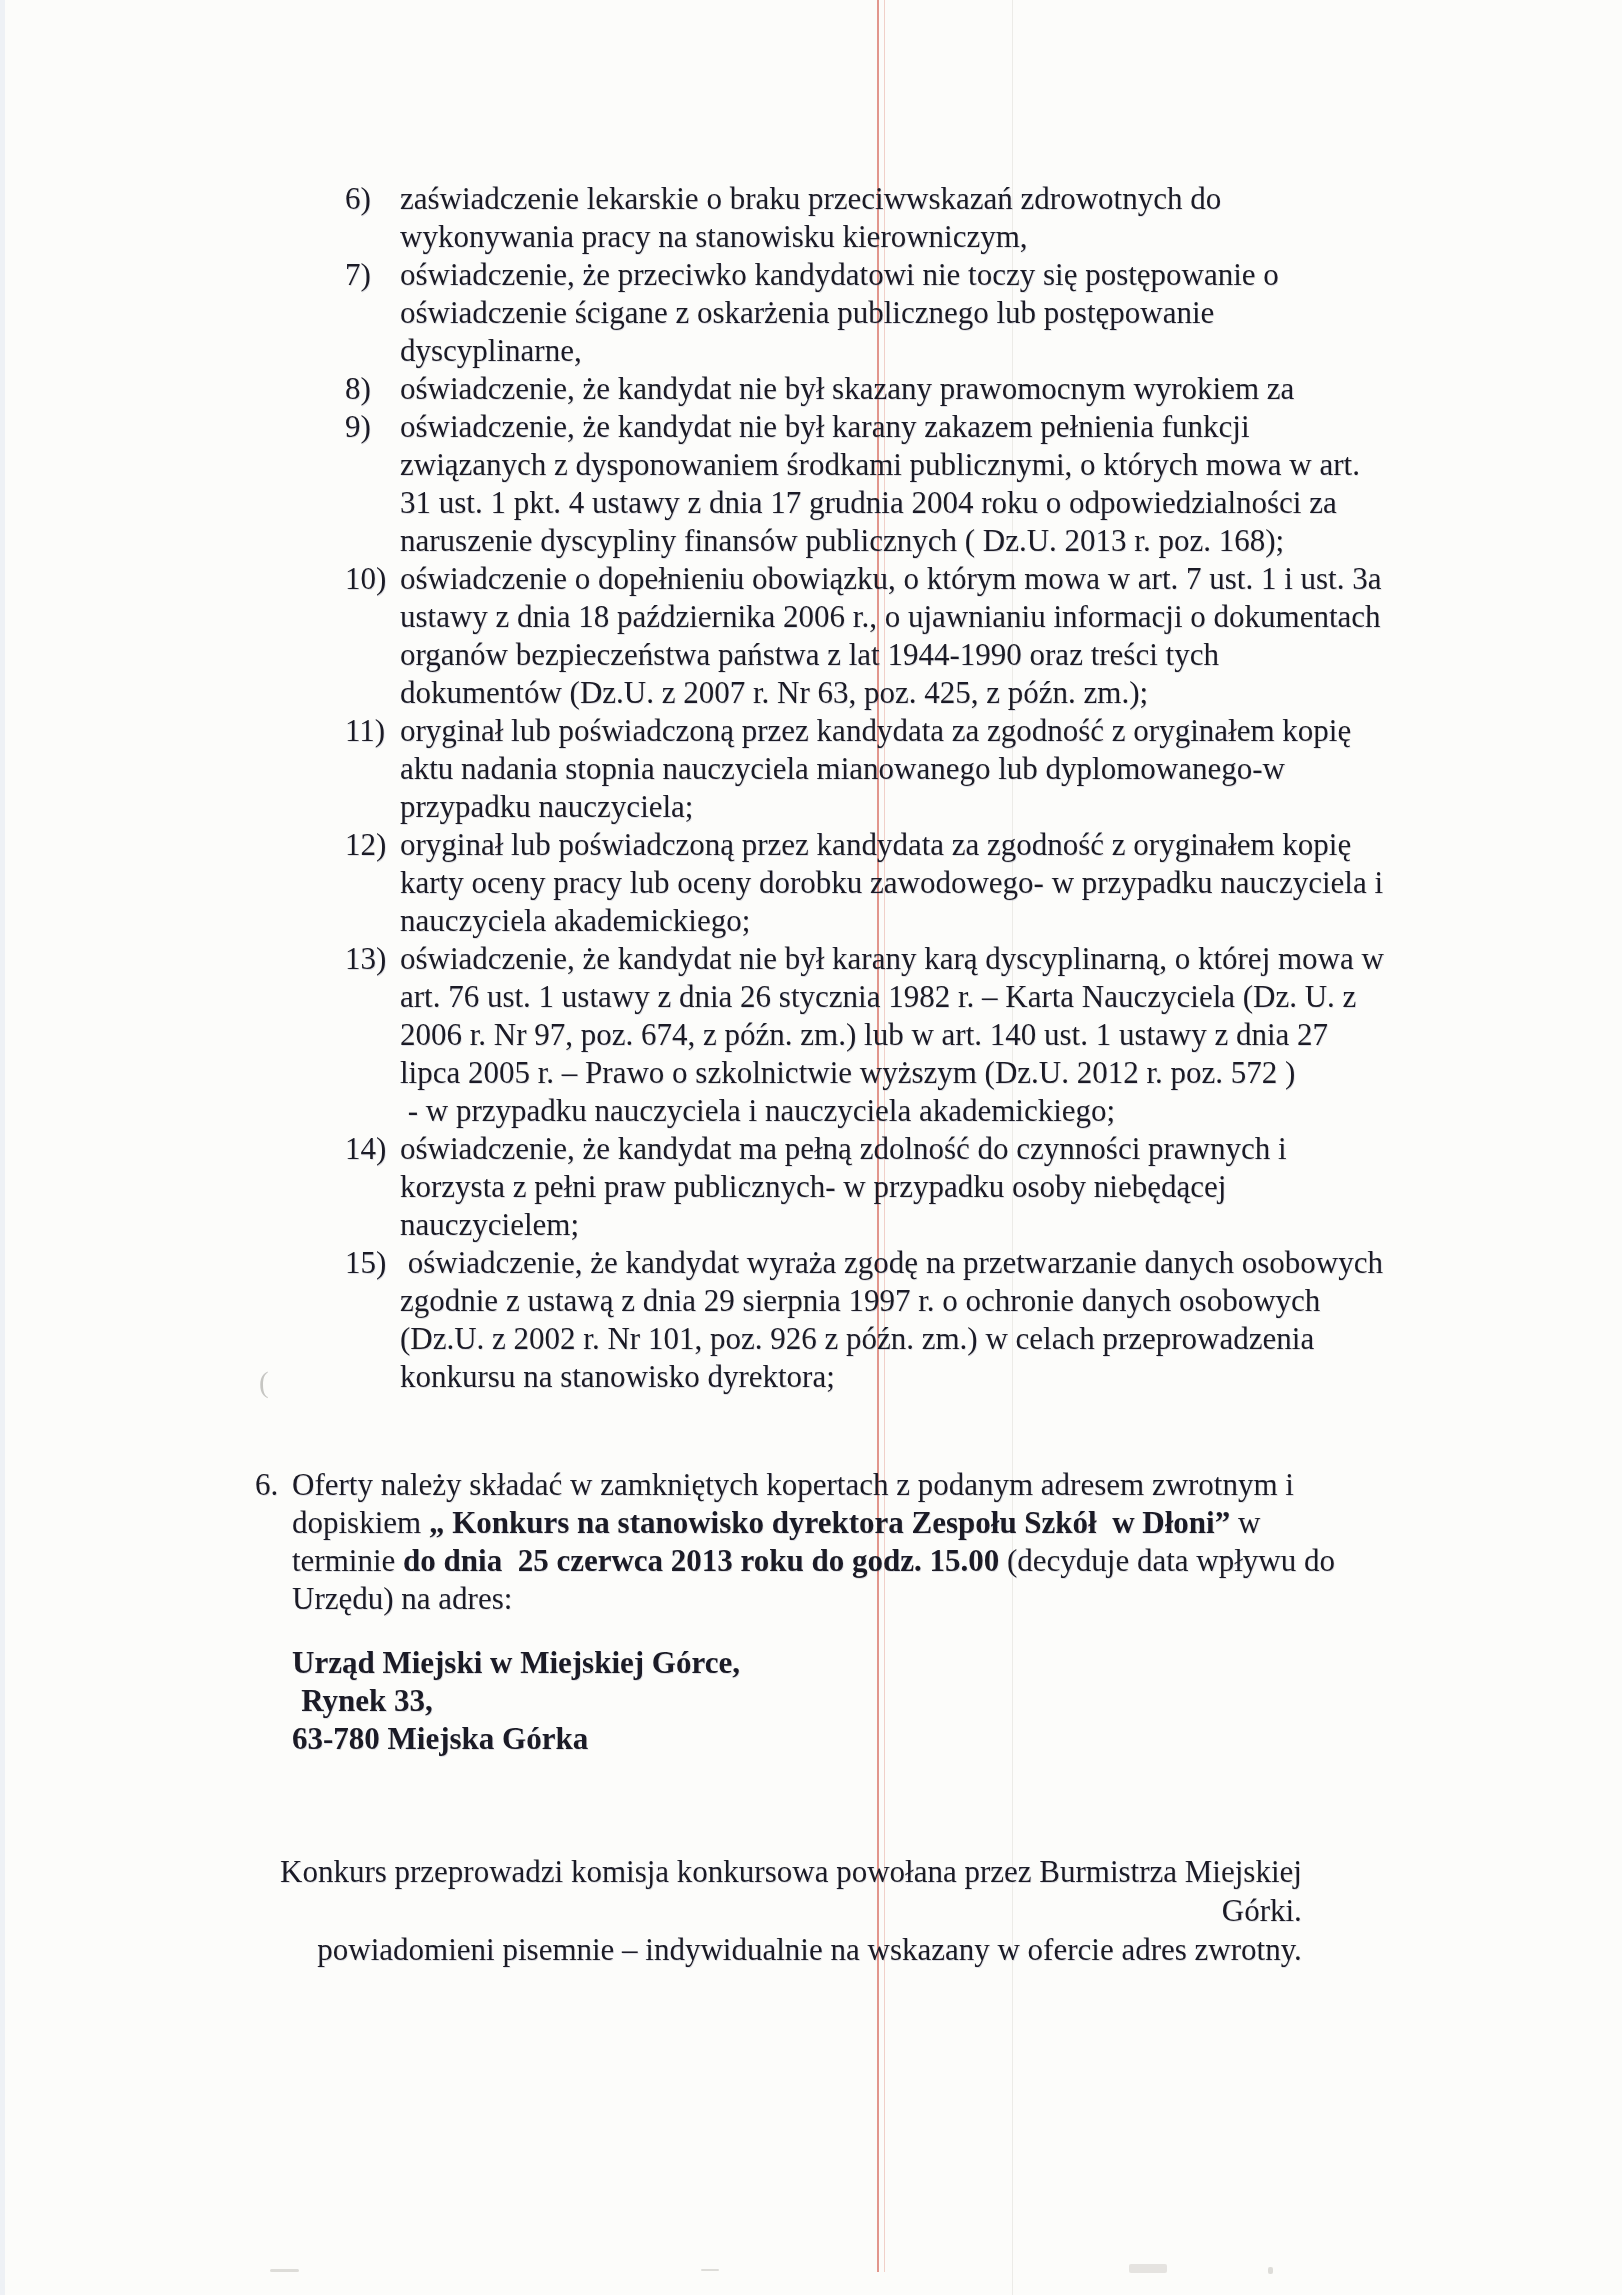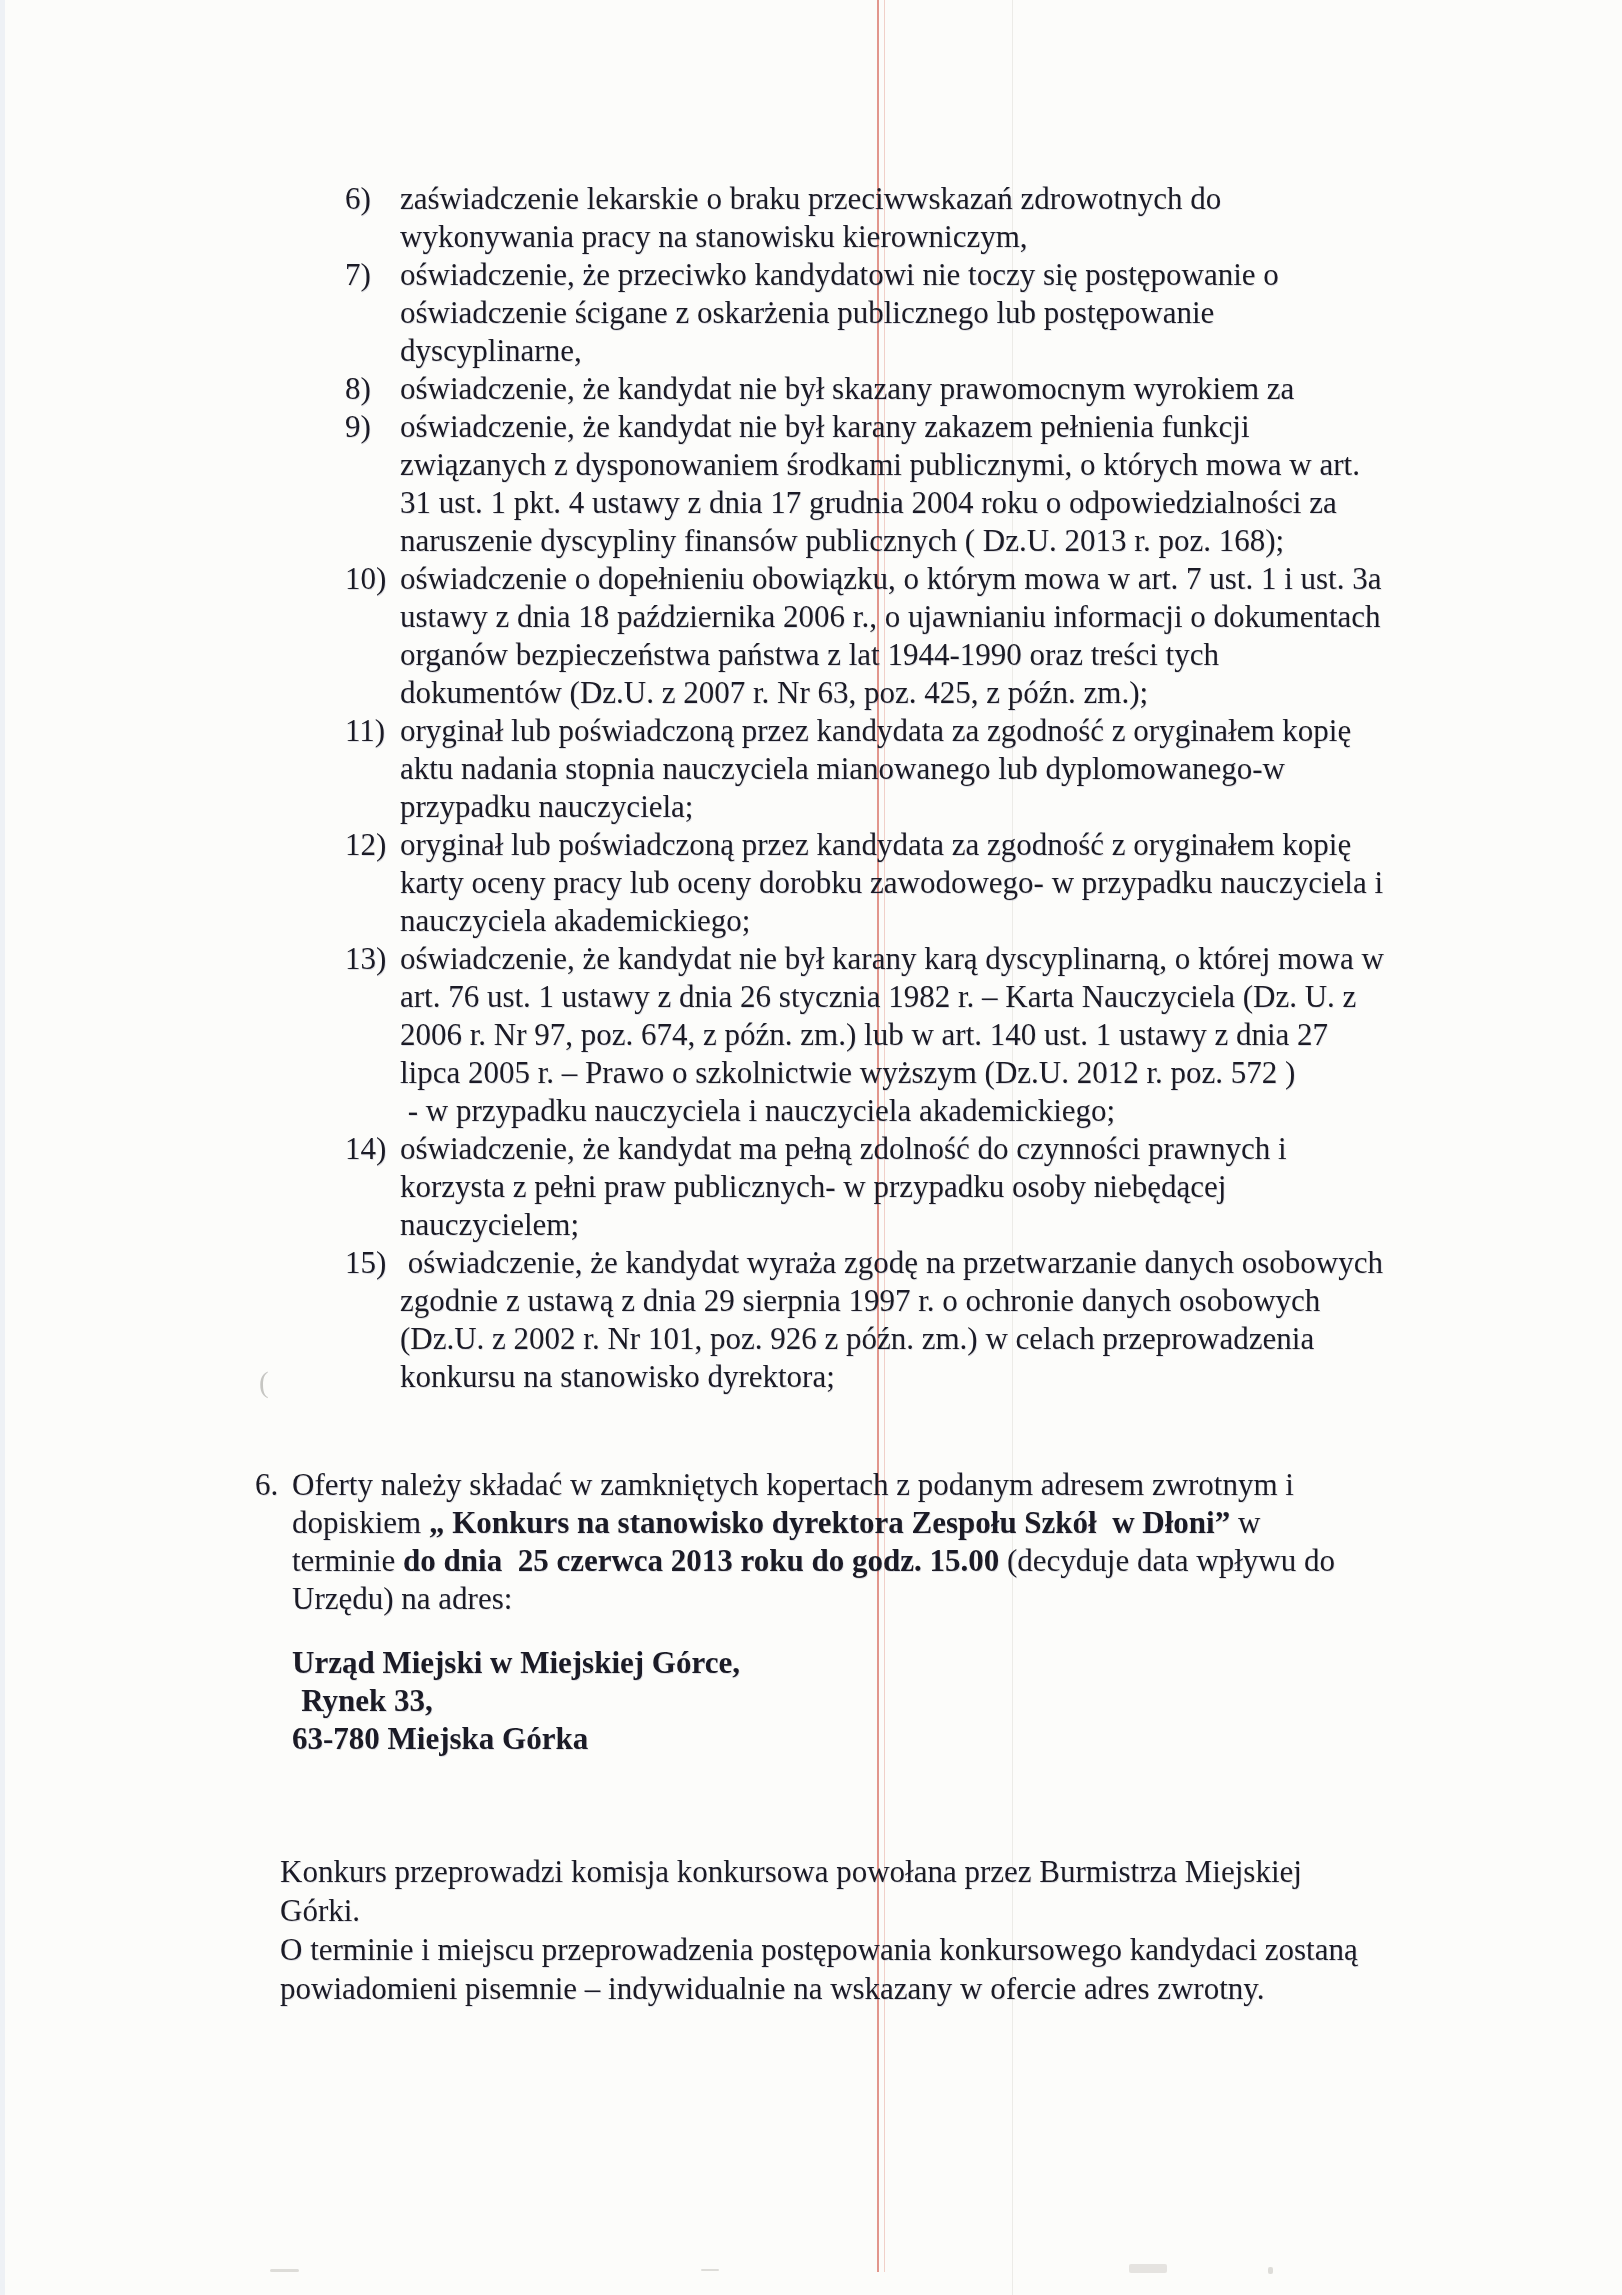--- a/index.html
+++ b/index.html
@@ -32,21 +32,21 @@
   .li{display:flex;}
   .li .num{flex:0 0 55px;}
   .li .body{flex:0 0 auto;}
   
   .sec6{position:absolute;left:255px;top:1466px;display:flex;}
   .sec6 .num{flex:0 0 37px;}
   
   .addr{position:absolute;left:292px;top:1644px;}
   
   .closing{position:absolute;left:280px;top:1852px;}
-  .closing .line{height:39px;line-height:39px;}
+  .closing .line{height:39px;line-height:39px;text-align:right;}
   
   .crease-red{position:absolute;left:877px;top:0;width:2px;height:2272px;background:var(--crease);opacity:.85;}
   .crease-pink{position:absolute;left:884px;top:0;width:1.3px;height:2272px;background:var(--crease2);opacity:.8;}
   .streak-gray{position:absolute;left:1012px;top:0;width:1.3px;height:2295px;background:var(--streak);}
   .edge-left{position:absolute;left:0;top:0;width:4.6px;height:2295px;background:var(--edge);}
   .smudge{position:absolute;background:var(--smudge);opacity:.45;border-radius:2px;}
   .sm1{left:270px;top:2269px;width:29px;height:2.6px;}
   .sm2{left:701px;top:2269px;width:18.3px;height:2px;}
   .sm3{left:1129px;top:2264px;width:38px;height:8.5px;opacity:.35;}
   .sm4{left:1268px;top:2267px;width:4.6px;height:7.2px;}
@@ -155,21 +155,20 @@
       </div>
     </div>
   <div class="addr" id="addr">
       <div class="line b" style="padding-left: 0px;">Urząd Miejski w Miejskiej Górce,</div>
       <div class="line b" style="padding-left: 9.2px;">Rynek 33,</div>
       <div class="line b" style="padding-left: 0px;">63-780 Miejska Górka</div>
     </div>
   <div class="closing" id="closing">
       <div class="line">Konkurs przeprowadzi komisja konkursowa powołana przez Burmistrza Miejskiej</div>
       <div class="line">Górki.</div>
-      <div class="line">O terminie i miejscu przeprowadzenia postępowania konkursowego kandydaci zostaną</div>
       <div class="line">powiadomieni pisemnie – indywidualnie na wskazany w ofercie adres zwrotny.</div>
     </div>
 
   <div class="paren-noise">(</div>
   <div class="smudge sm1"></div>
   <div class="smudge sm2"></div>
   <div class="smudge sm3"></div>
   <div class="smudge sm4"></div>
 </div>
 

